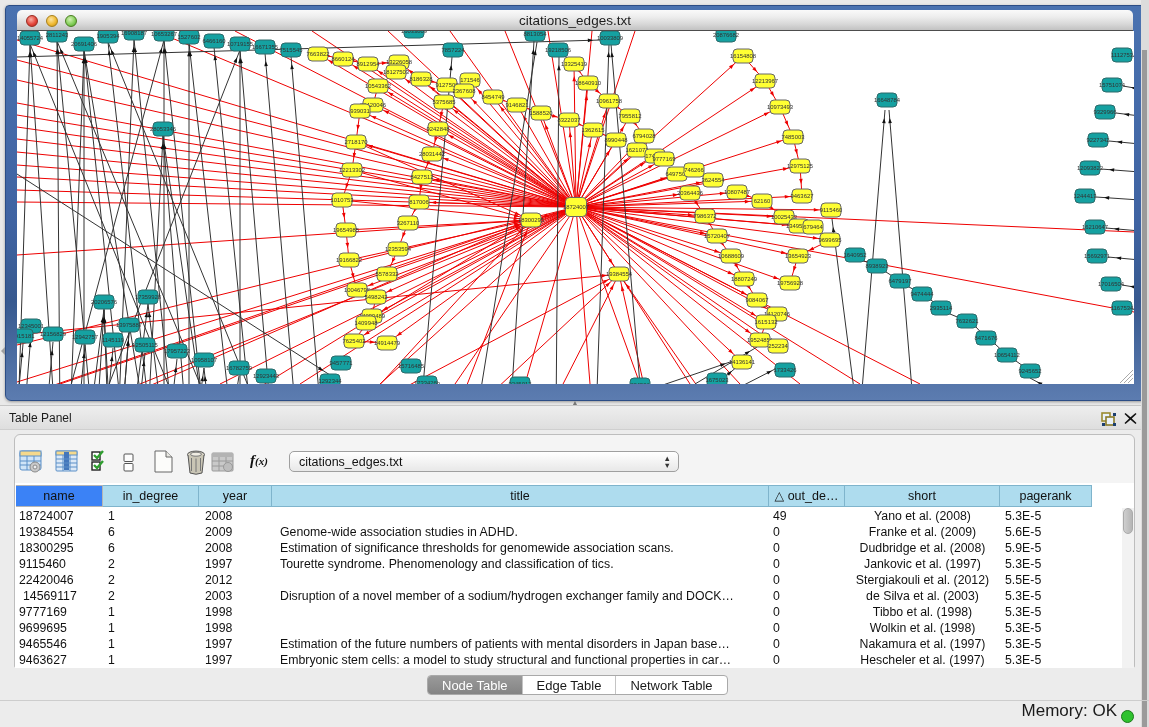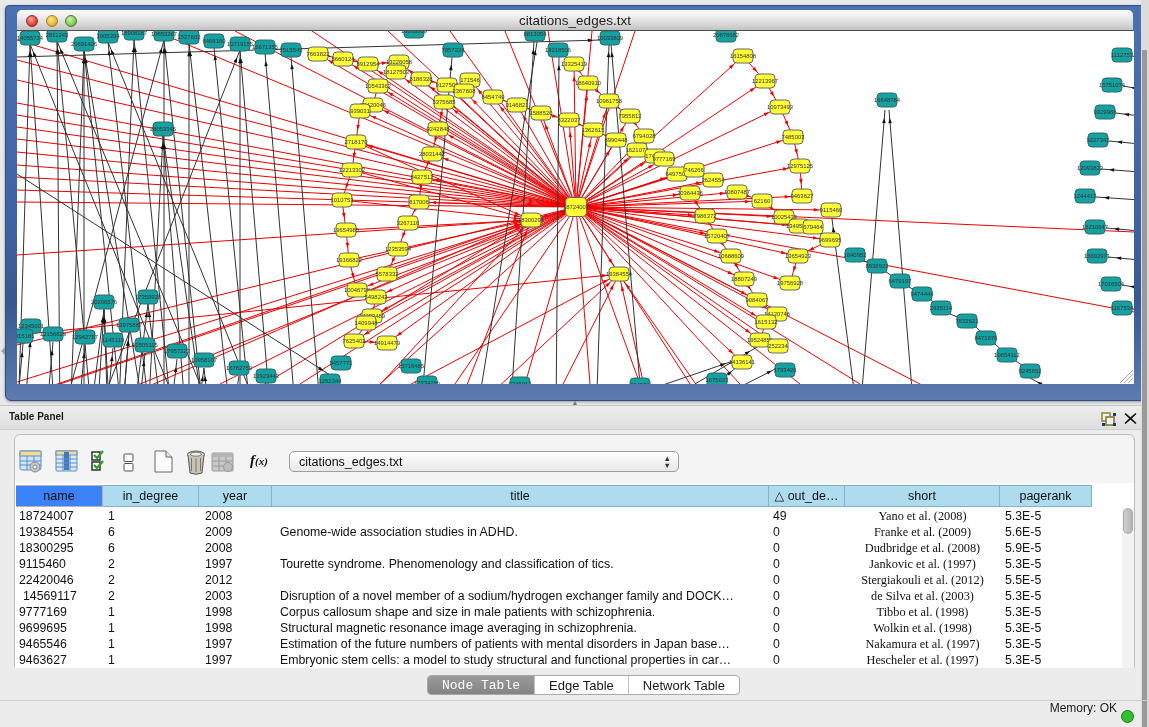--- a/index.html
+++ b/index.html
@@ -9,37 +9,37 @@
   border-radius:4px 4px 6px 6px; box-shadow:0 1px 3px rgba(0,0,0,.35); border:1px solid #2c4d85; }
 #titlebar { position:absolute; left:17px; top:10px; width:1116px; height:21px;
   background:linear-gradient(180deg,#fafafa 0%,#ededed 35%,#d8d8d8 70%,#c2c2c2 100%);
   border-radius:5px 5px 0 0; border-bottom:1px solid #4d4d4d; }
 #titlebar .title { position:absolute; width:100%; text-align:center; top:3px; font-size:13.5px; color:#1d1d1d; }
 .tl { position:absolute; top:15px; width:12px; height:12px; border-radius:50%; }
 #rightstrip { position:absolute; right:0; top:0; width:8px; height:727px; background:#dcdcdc; }
 #rightline { position:absolute; left:1142px; top:50px; width:5px; height:677px; background:#9a9a9a; }
 #tphead { position:absolute; left:0; top:405px; width:1141px; height:25px;
   background:linear-gradient(180deg,#eeeeee,#dedede); border-top:1px solid #c5c5c5; border-bottom:1px solid #cfcfcf; }
-#tphead .t { position:absolute; left:9px; top:5px; font-size:10px; color:#1c1c1c;font-weight:bold; }
+#tphead .t { position:absolute; left:9px; top:5px; font-size:12px; color:#1c1c1c; }
 #panelarea { position:absolute; left:0; top:430px; width:1141px; height:297px; background:#ececec; }
 #innerpanel { position:absolute; left:14px; top:434px; width:1121px; height:234px;
   background:#f4f4f4; border:1px solid #bdbdbd; border-radius:6px 6px 2px 2px; }
 #tablebg { position:absolute; left:15px; top:483px; width:1119px; height:185px; background:#fff; }
 .hcell { position:absolute; top:485px; height:22px; background:#aedcee;
   border:1px solid #7fb4cc; border-left:none; font-size:12.5px; color:#111; text-align:center; line-height:21px; }
 .trow { position:absolute; left:15px; width:1105px; height:16px; font-size:12.3px; color:#111; }
 .trow span { position:absolute; top:1px; white-space:nowrap; }
-.trow .ctr { text-align:center;font-family:Liberation Serif, serif; }
+.trow .ctr { text-align:center; }
 #vsb { position:absolute; left:1122px; top:508px; width:12px; height:160px; background:#f2f2f2; }
 #vsb .thumb { position:absolute; left:1px; top:0px; width:10px; height:26px; background:linear-gradient(90deg,#cfcfcf,#b5b5b5); border-radius:5px; border:1px solid #aaa; }
 #tabs { position:absolute; left:427px; top:675px; height:20px; display:flex; border:1px solid #a9a9a9; border-radius:4px; overflow:hidden; background:#fff; }
 #tabs div { font-size:13px; line-height:19px; padding:0 14px; color:#1a1a1a; border-left:1px solid #c4c4c4; }
-#tabs div:first-child { border-left:none; background:linear-gradient(180deg,#9a9a9a,#848484); color:#fff;font-family:Liberation Mono, monospace; }
+#tabs div:first-child { border-left:none; background:linear-gradient(180deg,#9a9a9a,#848484); color:#fff; }
 #memline { position:absolute; left:0; top:700px; width:1149px; height:1px; background:#cdcdcd; }
-#mem { position:absolute; right:32px; top:701px; font-size:12px; color:#1a1a1a; }
+#mem { position:absolute; right:32px; top:701px; font-size:17px; color:#1a1a1a; }
 #memdot { position:absolute; left:1121px; top:710px; width:13px; height:13px; border-radius:50%; background:#2ec22e; border:1.5px solid #1a7a1a; }
 .icon { position:absolute; top:450px; }
 #combo { position:absolute; left:289px; top:451px; width:390px; height:21px; border:1px solid #9f9f9f; border-radius:5px;
   background:linear-gradient(180deg,#ffffff,#e8e8e8); font-size:12.5px; color:#111; line-height:20px; padding-left:9px; }
 #combo .arr { position:absolute; right:7px; top:3px; font-size:7.5px; color:#333; line-height:7px; }
 #notch { position:absolute; left:570px; top:401px; width:10px; height:4px; color:#777; font-size:7px; line-height:4px; text-align:center; }
 </style></head>
 <body>
 <div id="frame"></div>
 <div id="titlebar">
@@ -1178,20 +1178,21 @@
 <span style="left:190px">2009</span>
 <span style="left:265px">Genome-wide association studies in ADHD.</span>
 <span style="left:758px">0</span>
 <span class="ctr" style="left:830px;width:155px">Franke et al. (2009)</span>
 <span style="left:990px">5.6E-5</span>
 </div>
 <div class="trow" style="top:540px">
 <span style="left:4px">18300295</span>
 <span style="left:93px">6</span>
 <span style="left:190px">2008</span>
+<span style="left:265px">Estimation of significance thresholds for genomewide association scans.</span>
 <span style="left:758px">0</span>
 <span class="ctr" style="left:830px;width:155px">Dudbridge et al. (2008)</span>
 <span style="left:990px">5.9E-5</span>
 </div>
 <div class="trow" style="top:556px">
 <span style="left:4px">9115460</span>
 <span style="left:93px">2</span>
 <span style="left:190px">1997</span>
 <span style="left:265px">Tourette syndrome. Phenomenology and classification of tics.</span>
 <span style="left:758px">0</span>
@@ -1212,30 +1213,28 @@
 <span style="left:190px">2003</span>
 <span style="left:265px">Disruption of a novel member of a sodium/hydrogen exchanger family and DOCK…</span>
 <span style="left:758px">0</span>
 <span class="ctr" style="left:830px;width:155px">de Silva et al. (2003)</span>
 <span style="left:990px">5.3E-5</span>
 </div>
 <div class="trow" style="top:604px">
 <span style="left:4px">9777169</span>
 <span style="left:93px">1</span>
 <span style="left:190px">1998</span>
-<span style="left:265px">Corpus callosum shape and size in male patients with schizophrenia.</span>
 <span style="left:758px">0</span>
 <span class="ctr" style="left:830px;width:155px">Tibbo et al. (1998)</span>
 <span style="left:990px">5.3E-5</span>
 </div>
 <div class="trow" style="top:620px">
 <span style="left:4px">9699695</span>
 <span style="left:93px">1</span>
 <span style="left:190px">1998</span>
-<span style="left:265px">Structural magnetic resonance image averaging in schizophrenia.</span>
 <span style="left:758px">0</span>
 <span class="ctr" style="left:830px;width:155px">Wolkin et al. (1998)</span>
 <span style="left:990px">5.3E-5</span>
 </div>
 <div class="trow" style="top:636px">
 <span style="left:4px">9465546</span>
 <span style="left:93px">1</span>
 <span style="left:190px">1997</span>
 <span style="left:265px">Estimation of the future numbers of patients with mental disorders in Japan base…</span>
 <span style="left:758px">0</span>

